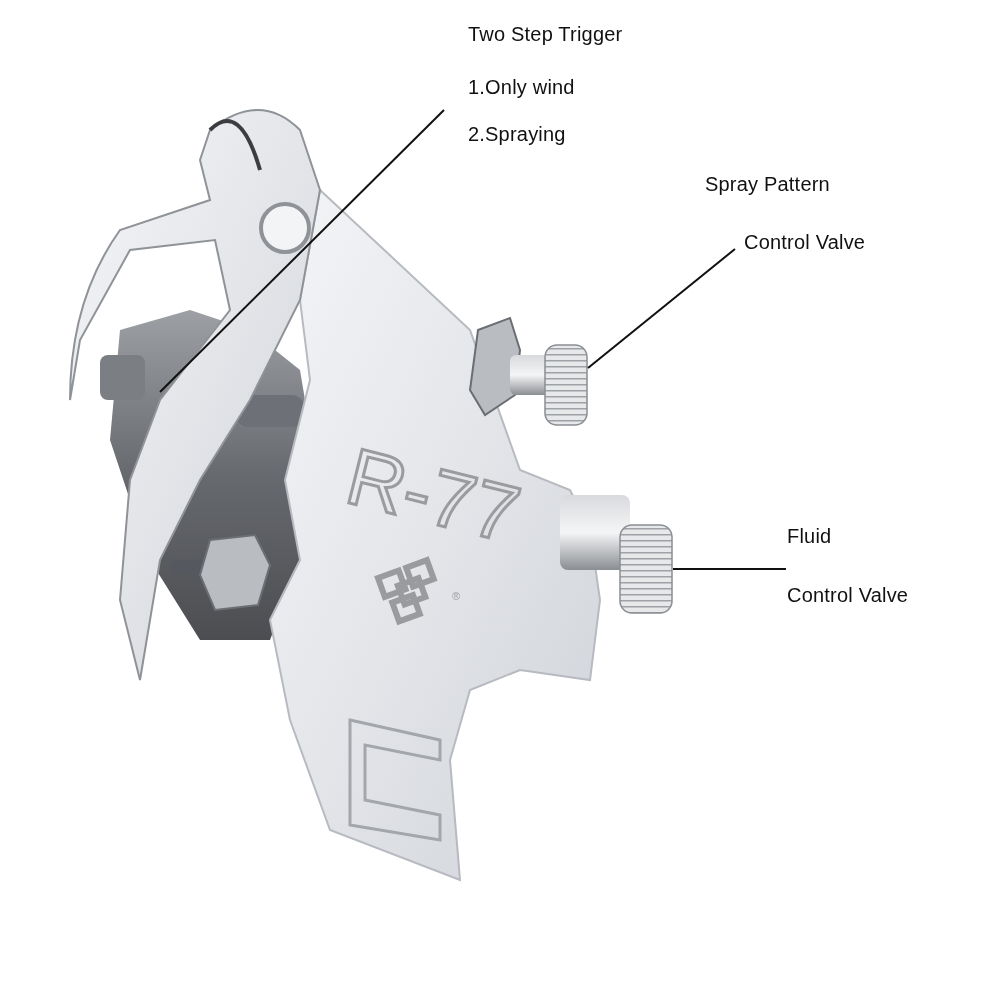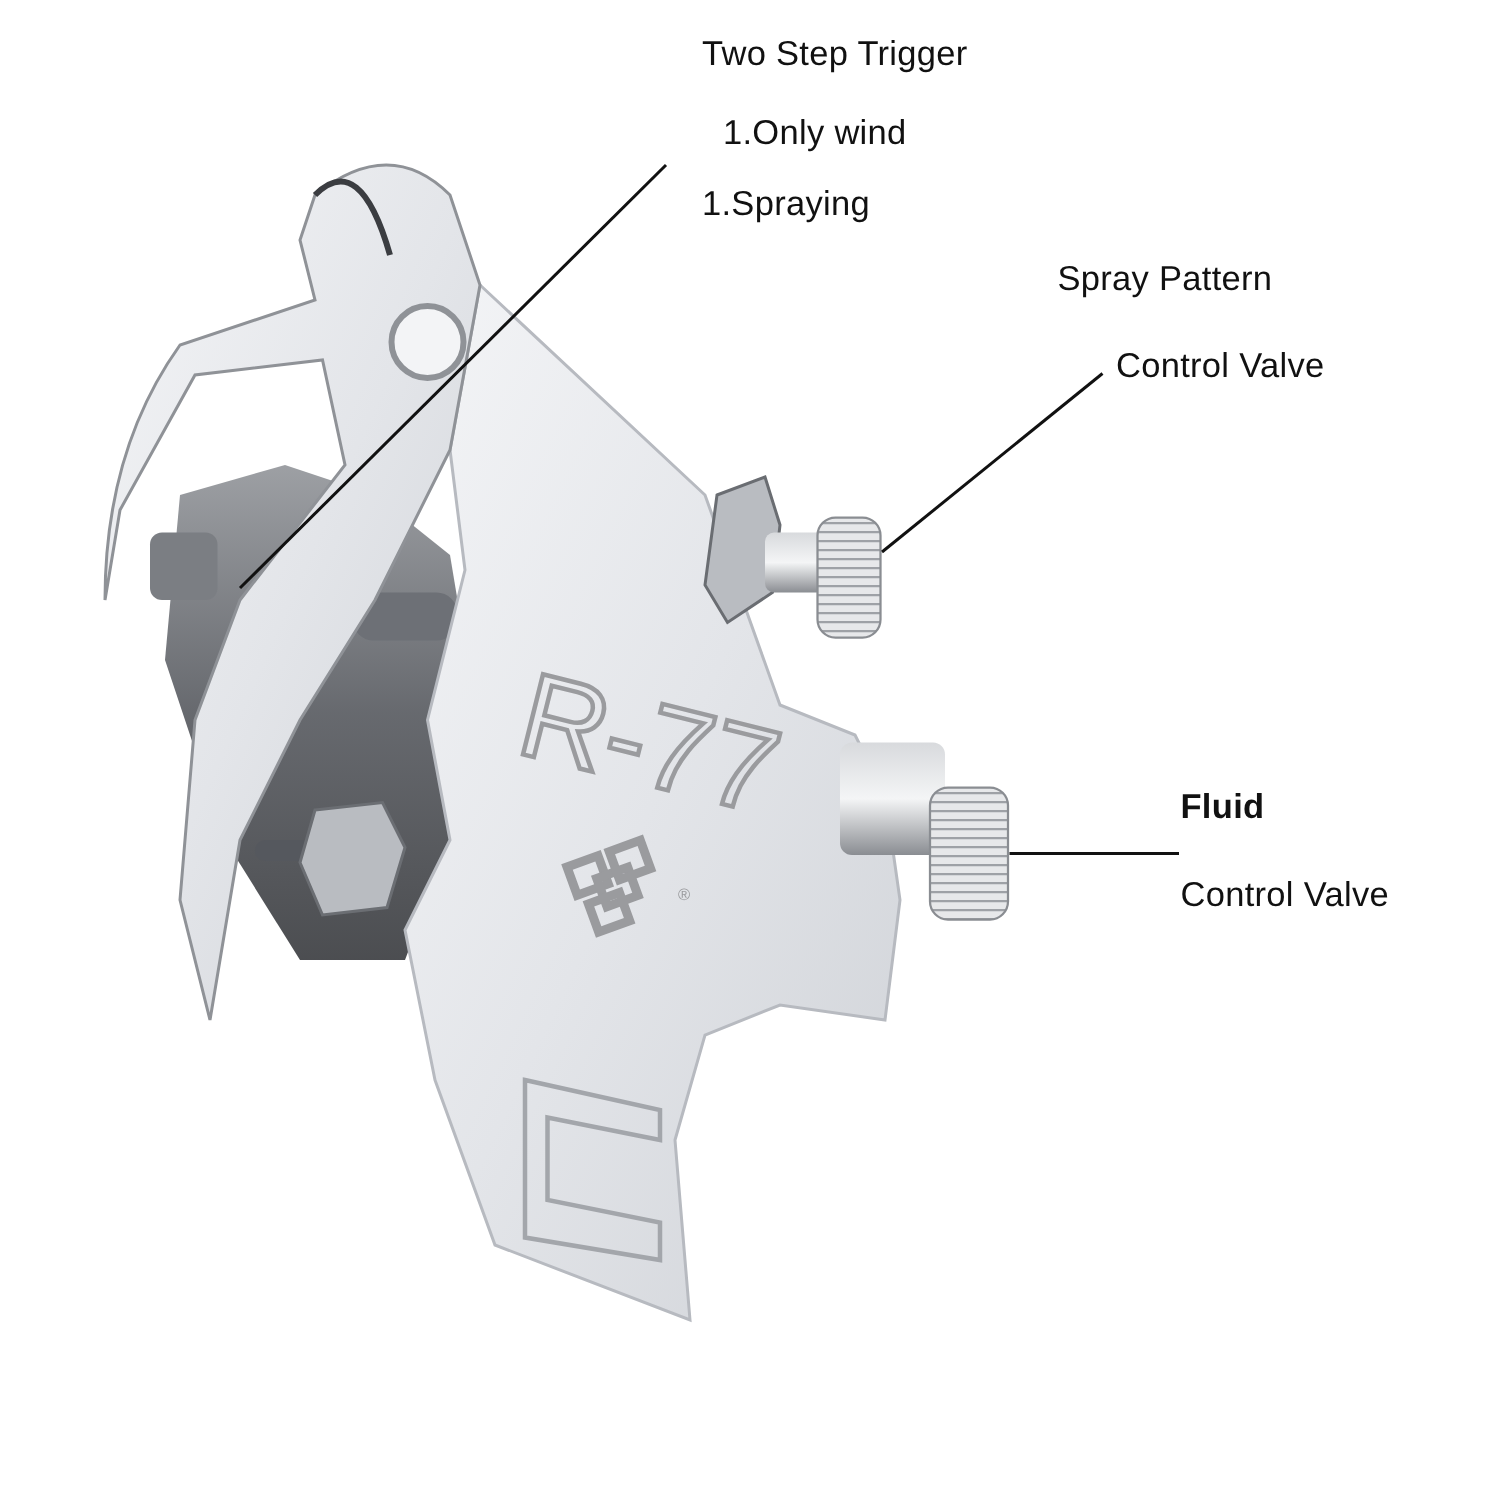--- a/index.html
+++ b/index.html
@@ -1,17 +1,17 @@
 <!DOCTYPE html>
 <html><head>
 <meta charset="utf-8">
 <style>
   html, body { margin: 0; padding: 0; background: #ffffff; }
   body { width: 1001px; height: 1001px; position: relative; overflow: hidden; font-family: "Liberation Sans", sans-serif; }
-  .label { position: absolute; color: #111111; font-size: 23px; line-height: 1; white-space: nowrap; letter-spacing: 0.2px; }
+  .label { position: absolute; color: #111111; font-size: 20px; line-height: 1; white-space: nowrap; letter-spacing: 0.2px; }
   svg.art { position: absolute; left: 0; top: 0; }
 </style>
 </head>
 <body>
 
 <svg class="art" width="1001" height="1001" viewBox="0 0 1001 1001" xmlns="http://www.w3.org/2000/svg">
   <defs>
     <linearGradient id="chrome" x1="0" y1="0" x2="1" y2="1">
       <stop offset="0" stop-color="#f4f5f7"></stop>
       <stop offset="0.5" stop-color="#e3e5e9"></stop>
@@ -73,20 +73,20 @@
     <rect x="5" y="28" width="22" height="20"></rect>
   </g>
   <text x="452" y="600" font-size="11" fill="#9a9b9e" font-family="Liberation Sans, sans-serif">®</text>
 
   <line x1="444" y1="110" x2="160" y2="392" stroke="#111" stroke-width="2"></line>
   <line x1="735" y1="249" x2="588" y2="368" stroke="#111" stroke-width="2"></line>
   <line x1="673" y1="569" x2="786" y2="569" stroke="#111" stroke-width="2"></line>
 </svg>
 
 <div class="label" style="left:468px; top:24px;">Two Step Trigger</div>
-<div class="label" style="left:468px; top:77px;margin-left:14px;">1.Only wind</div>
-<div class="label" style="left:468px; top:124px;">1.Spraying</div>
+<div class="label" style="left:468px; top:77px;">1.Only wind</div>
+<div class="label" style="left:468px; top:124px;">2.Spraying</div>
 
 <div class="label" style="left:705px; top:174px;">Spray Pattern</div>
 <div class="label" style="left:744px; top:232px;">Control Valve</div>
 
-<div class="label" style="left:787px; top:526px;font-weight:bold;">Fluid</div>
+<div class="label" style="left:787px; top:526px;">Fluid</div>
 <div class="label" style="left:787px; top:585px;">Control Valve</div>
 
 </body></html>

